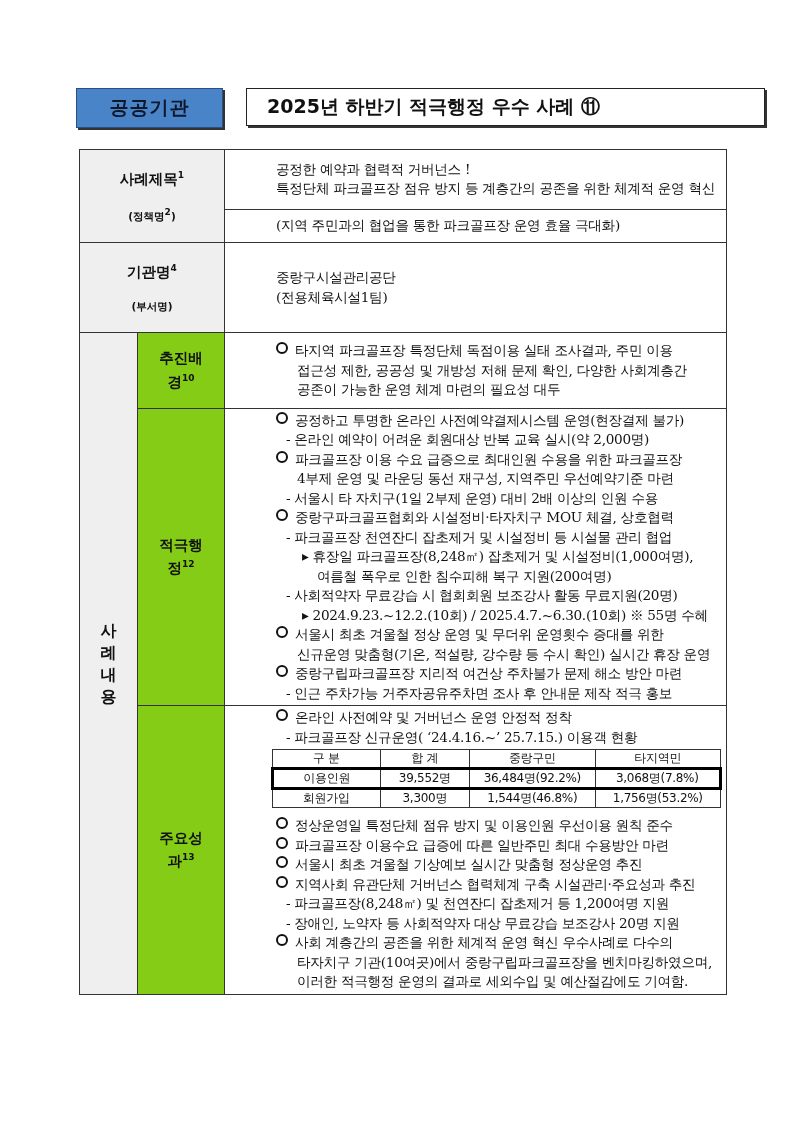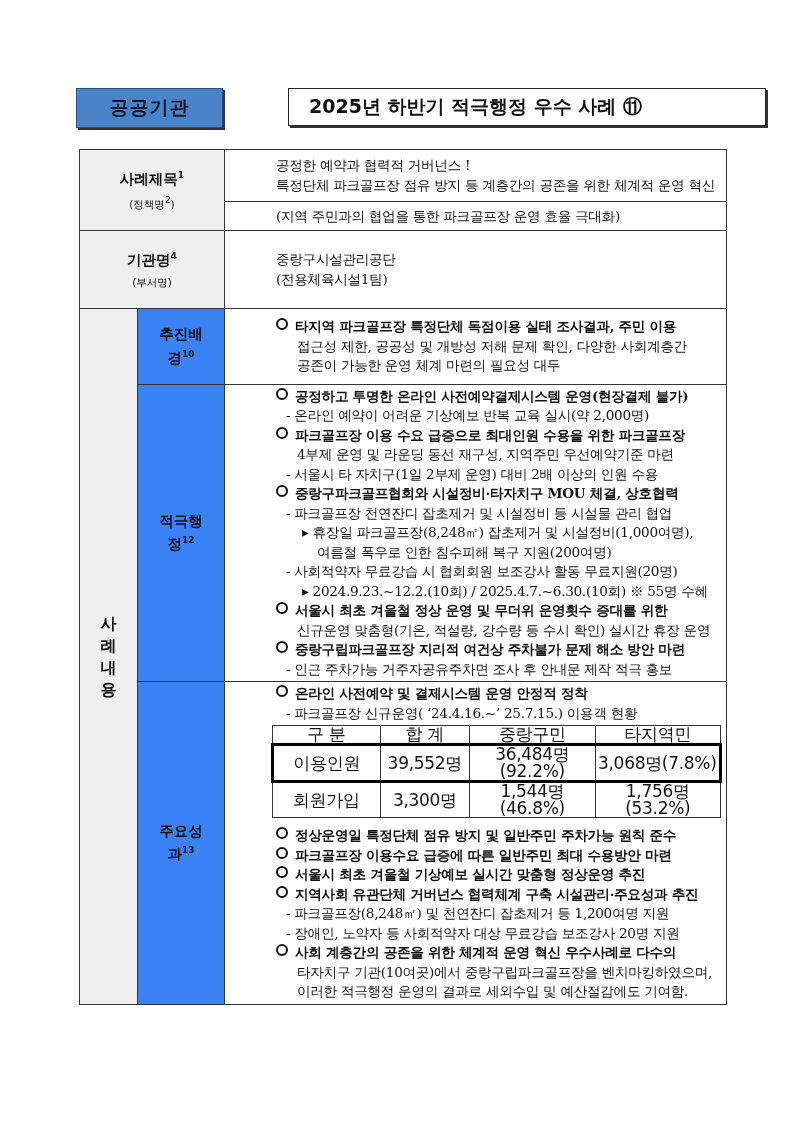--- a/index.html
+++ b/index.html
@@ -2,47 +2,47 @@
 <html><head>
 <meta charset="utf-8">
 <style>
   html, body { margin:0; padding:0; background:#ffffff; }
   body { width:793px; height:1121px; position:relative; overflow:hidden;
          font-family:"DejaVu Serif", "Liberation Serif", serif; color:#111; }
   .hdr-label { position:absolute; left:76px; top:88px; width:145px; height:38px;
     background:#4a84c8; border:1.5px solid #2a4f80; box-shadow:2px 2px 0 #333;
     color:#0f172a; font-family:"DejaVu Sans", sans-serif; font-weight:bold; font-size:19px;
     display:flex; align-items:center; justify-content:center; letter-spacing:1px; }
-  .hdr-title { position:absolute; left:246px; top:88px; width:478px; height:38px;
+  .hdr-title { position:absolute; left:246px; top:88px; width:519px; height:38px;
     border:1.5px solid #222; box-shadow:2px 2px 0 #333; background:#fff;
     font-family:"DejaVu Sans", sans-serif; font-weight:bold; font-size:19px;
-    display:flex; align-items:center; padding-left:20px; box-sizing:border-box;margin-left:42px; }
+    display:flex; align-items:center; padding-left:20px; box-sizing:border-box; }
   table.main { position:absolute; left:79px; top:149px; width:648px; border-collapse:collapse;
     font-size:13.6px; line-height:19.5px; }
   table.main td { border:1px solid #333; vertical-align:middle; padding:16px; }
   table.main { border:1.5px solid #222; }
   .lab { background:#efefef; font-family:"DejaVu Sans", sans-serif; font-weight:bold; text-align:center; font-size:14.5px; }
-  .lab small { display:block; font-size:10.5px; font-weight:normal; margin-top:2px; }
+  .lab small { display:block; font-size:10.5px; font-weight:bold; margin-top:14px; }
   .lab sup { font-size:9px; }
   .vlab { background:#efefef; font-family:"DejaVu Sans", sans-serif; font-weight:bold; font-size:16px;
     text-align:center; width:34px; line-height:22px; }
-  .sublab { background:#3b82f6; font-family:"DejaVu Sans", sans-serif; font-weight:bold; font-size:14.5px;
+  .sublab { background:#84cc16; font-family:"DejaVu Sans", sans-serif; font-weight:bold; font-size:14.5px;
     text-align:center; width:94px; }
   .sublab sup { font-size:9px; }
   .cont { padding:2px 4px 2px 6px !important; letter-spacing:-0.3px; }
   .ln { white-space:nowrap;margin-left:45px; }
-  .b1 { padding-left:0;font-weight:bold; }
+  .b1 { padding-left:0; }
   .b1::before { content:""; display:inline-block; width:8px; height:8px; border:2px solid #111;
     border-radius:50%; margin-right:7px; vertical-align:1px; }
   .ind1 { padding-left:21px; }
   .dash { padding-left:10px; }
   .arr { padding-left:26px; }
   .arr2 { padding-left:41px; }
   .stat { border-collapse:collapse; margin:2px 0 8px 40px; width:451px;
-    font-family:"DejaVu Sans", sans-serif; font-size:17px; line-height:17px; }
+    font-family:"DejaVu Sans", sans-serif; font-size:12px; line-height:17px; }
   .stat td { border:1px solid #333 !important; text-align:center; padding:0 !important; }
   .stat tr.hl td { border-top:3px solid #000 !important; border-bottom:3px solid #000 !important; }
   .stat tr.hl td:first-child { border-left:3px solid #000 !important; }
   .stat tr.hl td:last-child { border-right:3px solid #000 !important; }
 </style>
 </head>
 <body>
 
 <div class="hdr-label">
   <span>공공기관</span>
@@ -100,21 +100,21 @@
       <div class="ln ind1">공존이 가능한 운영 체계 마련의 필요성 대두</div>
     </td>
   </tr>
 
   <tr>
     <td class="sublab">
       <span>적극행정</span><sup>12</sup>
     </td>
     <td class="cont" style="padding-top:3px;padding-bottom:3px;">
       <div class="ln b1">공정하고 투명한 온라인 사전예약결제시스템 운영(현장결제 불가)</div>
-      <div class="ln dash">- 온라인 예약이 어려운 기상예보 반복 교육 실시(약 2,000명)</div>
+      <div class="ln dash">- 온라인 예약이 어려운 회원대상 반복 교육 실시(약 2,000명)</div>
       <div class="ln b1">파크골프장 이용 수요 급증으로 최대인원 수용을 위한 파크골프장</div>
       <div class="ln ind1">4부제 운영 및 라운딩 동선 재구성, 지역주민 우선예약기준 마련</div>
       <div class="ln dash">- 서울시 타 자치구(1일 2부제 운영) 대비 2배 이상의 인원 수용</div>
       <div class="ln b1">중랑구파크골프협회와 시설정비·타자치구 MOU 체결, 상호협력</div>
       <div class="ln dash">- 파크골프장 천연잔디 잡초제거 및 시설정비 등 시설물 관리 협업</div>
       <div class="ln arr">▸ 휴장일 파크골프장(8,248㎡) 잡초제거 및 시설정비(1,000여명),</div>
       <div class="ln arr2">여름철 폭우로 인한 침수피해 복구 지원(200여명)</div>
       <div class="ln dash">- 사회적약자 무료강습 시 협회회원 보조강사 활동 무료지원(20명)</div>
       <div class="ln arr">▸ 2024.9.23.~12.2.(10회) / 2025.4.7.~6.30.(10회)  ※ 55명 수혜</div>
       <div class="ln b1">서울시 최초 겨울철 정상 운영 및 무더위 운영횟수 증대를 위한</div>
@@ -122,21 +122,21 @@
       <div class="ln b1">중랑구립파크골프장 지리적 여건상 주차불가 문제 해소 방안 마련</div>
       <div class="ln dash">- 인근 주차가능 거주자공유주차면 조사 후 안내문 제작 적극 홍보</div>
     </td>
   </tr>
 
   <tr>
     <td class="sublab">
       <span>주요성과</span><sup>13</sup>
     </td>
     <td class="cont" style="padding-top:3px;padding-bottom:3px;">
-      <div class="ln b1">온라인 사전예약 및 결제시스템 운영 안정적 정착</div>
+      <div class="ln b1">온라인 사전예약 및 거버넌스 운영 안정적 정착</div>
       <div class="ln dash">- 파크골프장 신규운영( ‘24.4.16.~’ 25.7.15.) 이용객 현황</div>
       <table class="stat">
         <tbody>
               <tr>
           <td style="width:24%">구  분</td>
           <td style="width:20%">합  계</td>
           <td style="width:28%">중랑구민</td>
           <td>타지역민</td>
         </tr>
         <tr class="hl">
@@ -146,21 +146,21 @@
           <td>3,068명(7.8%)</td>
         </tr>
         <tr>
           <td>회원가입</td>
           <td>3,300명</td>
           <td>1,544명(46.8%)</td>
           <td>1,756명(53.2%)</td>
         </tr>
       </tbody>
           </table>
-      <div class="ln b1">정상운영일 특정단체 점유 방지 및 일반주민 주차가능 원칙 준수</div>
+      <div class="ln b1">정상운영일 특정단체 점유 방지 및 이용인원 우선이용 원칙 준수</div>
       <div class="ln b1">파크골프장 이용수요 급증에 따른 일반주민 최대 수용방안 마련</div>
       <div class="ln b1">서울시 최초 겨울철 기상예보 실시간 맞춤형 정상운영 추진</div>
       <div class="ln b1">지역사회 유관단체 거버넌스 협력체계 구축 시설관리·주요성과 추진</div>
       <div class="ln dash">- 파크골프장(8,248㎡) 및 천연잔디 잡초제거 등 1,200여명 지원</div>
       <div class="ln dash">- 장애인, 노약자 등 사회적약자 대상 무료강습 보조강사 20명 지원</div>
       <div class="ln b1">사회 계층간의 공존을 위한 체계적 운영 혁신 우수사례로 다수의</div>
       <div class="ln ind1">타자치구 기관(10여곳)에서 중랑구립파크골프장을 벤치마킹하였으며,</div>
       <div class="ln ind1">이러한 적극행정 운영의 결과로 세외수입 및 예산절감에도 기여함.</div>
     </td>
   </tr>

